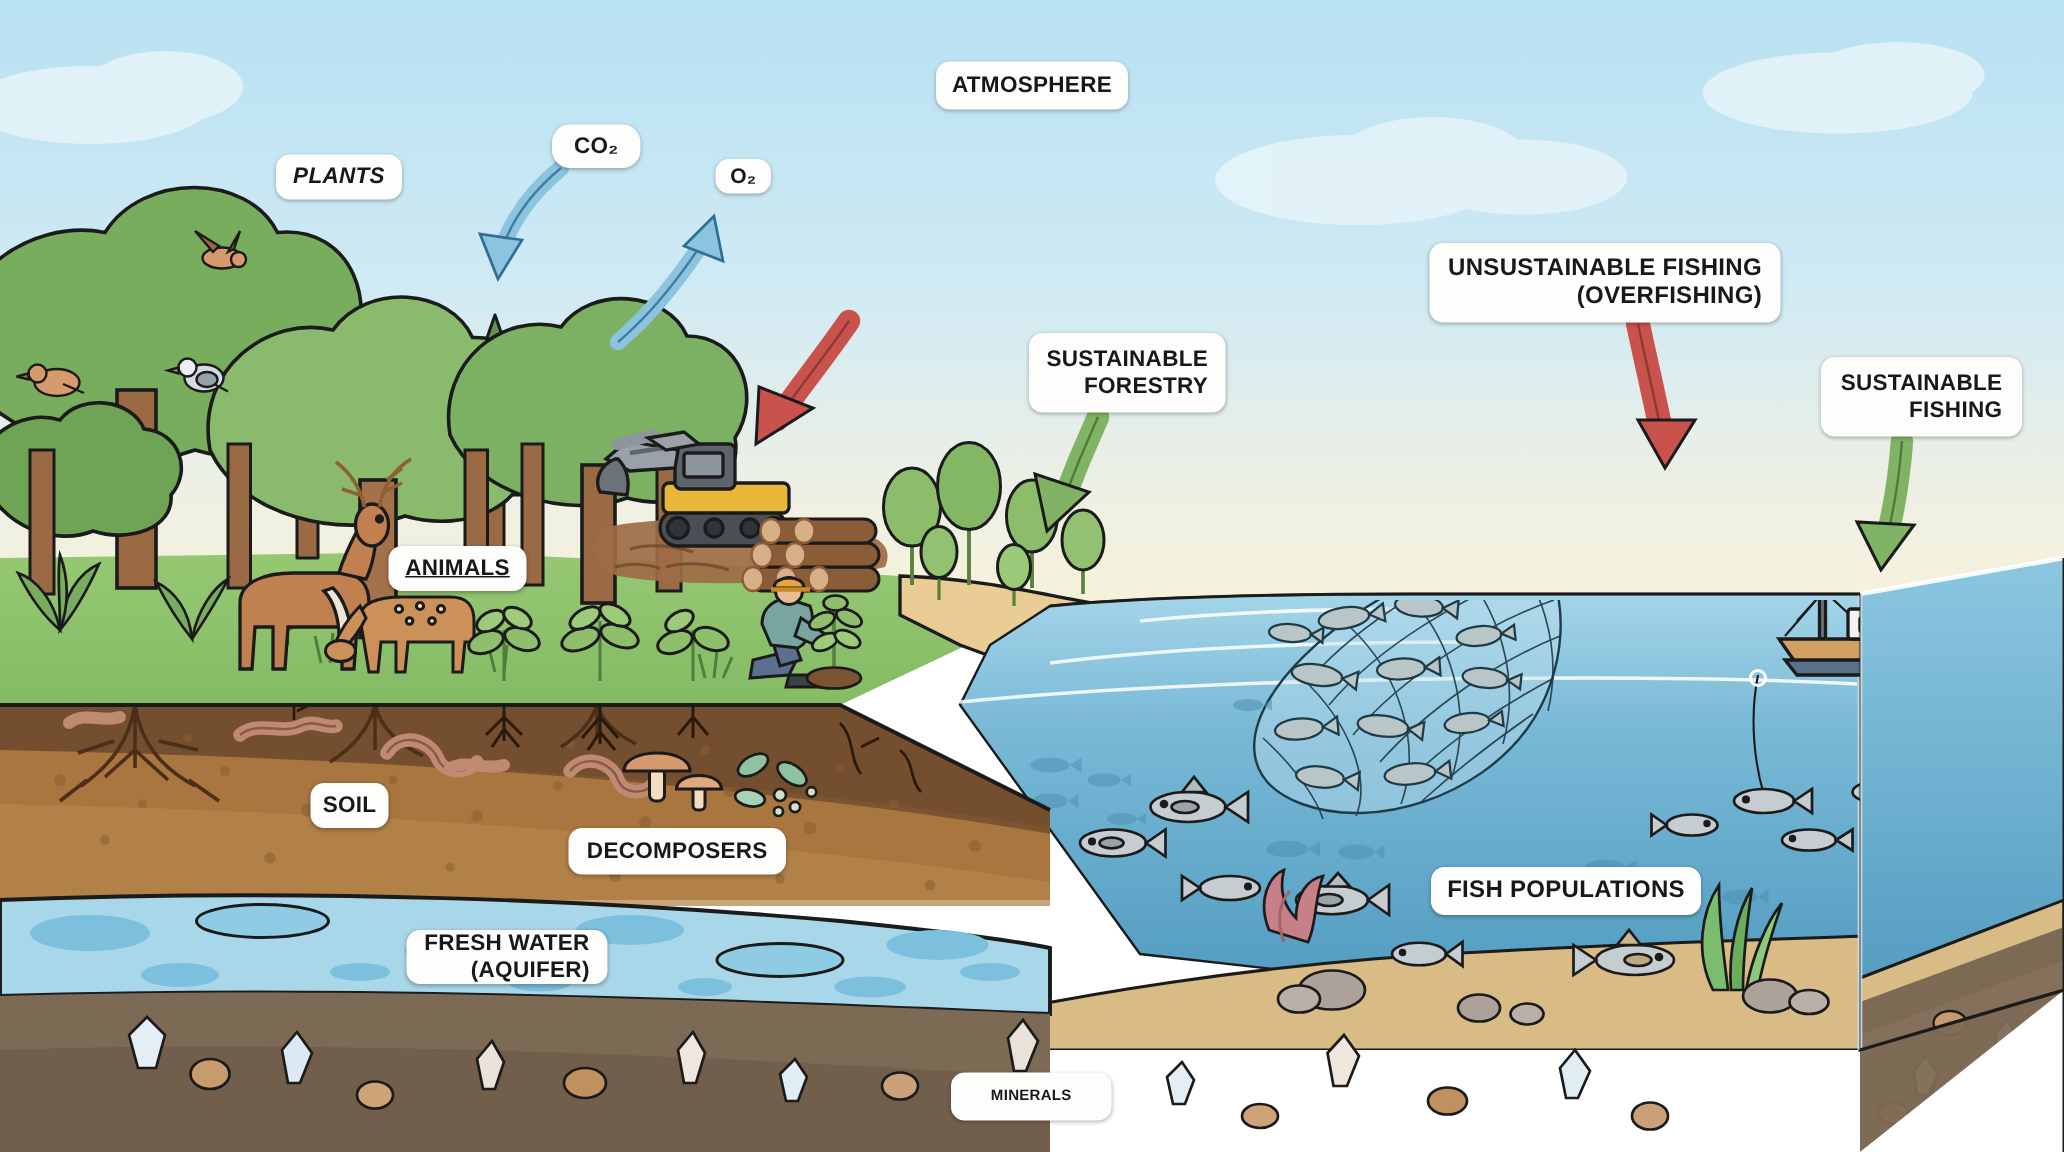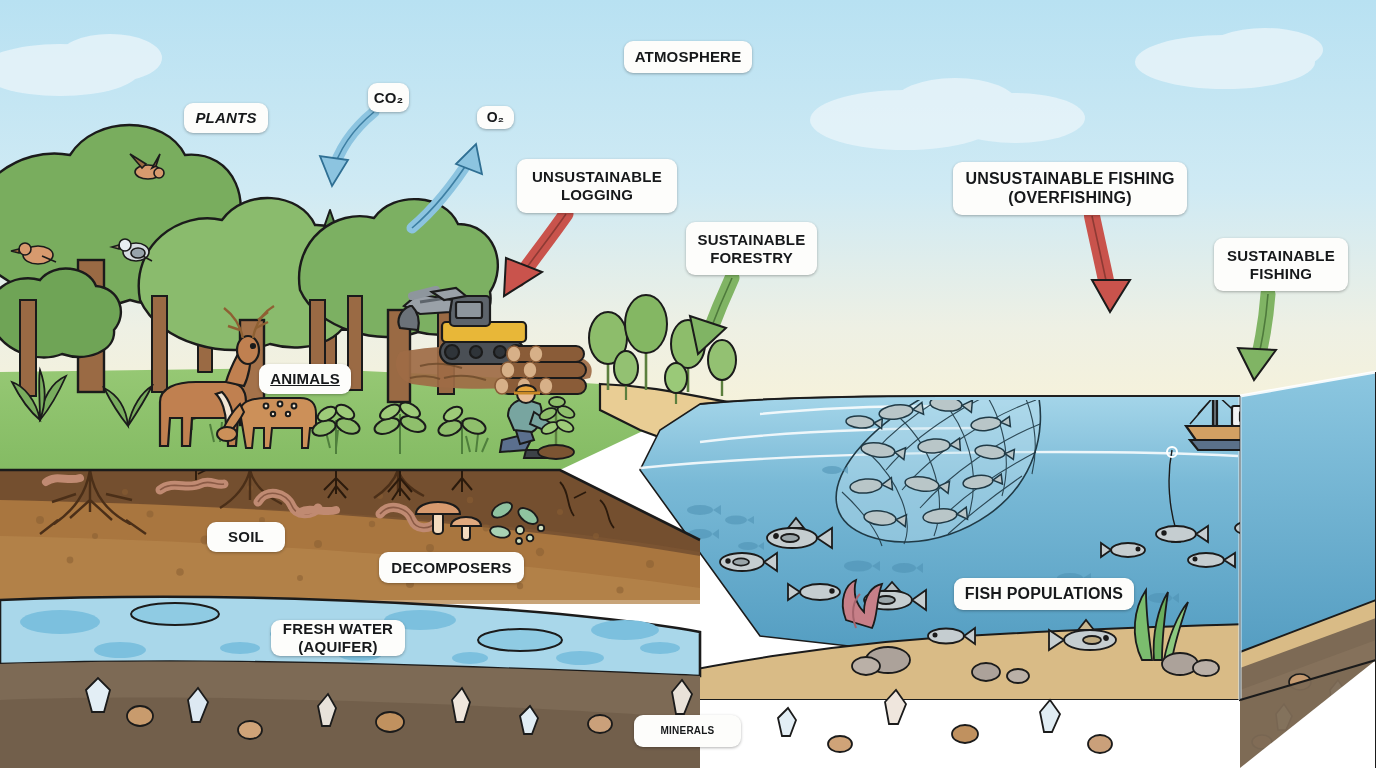--- a/index.html
+++ b/index.html
@@ -3,21 +3,21 @@
 <meta charset="utf-8">
 <style>
   html,body{margin:0;padding:0;background:#fff;}
   body{font-family:"Liberation Sans",sans-serif;}
   #stage{position:relative;width:1376px;height:768px;overflow:hidden;background:#fff;}
   #scene{position:absolute;inset:0;width:1376px;height:768px;}
   .label{
     position:absolute;background:#fdfdfb;border-radius:9px;
     box-shadow:0 1px 3px rgba(0,0,0,.30);
     font-family:"Liberation Sans",sans-serif;font-weight:700;
-    color:#16181a;text-align:center;line-height:1.18;
+    color:#16181a;text-align:right;line-height:1.18;
     letter-spacing:.2px;white-space:pre-line;
     display:flex;align-items:center;justify-content:center;
     padding:4px 10px;box-sizing:border-box;
   }
 </style>
 </head>
 <body>
 
 <div id="stage">
 
@@ -775,31 +775,29 @@
       <path d="M700 404 C760 398 840 396 940 396 L1240 396" fill="none" stroke="#1b1b1b" stroke-width="2" opacity=".9"></path>
       <path d="M1240 396 L1240 700" fill="none" stroke="#1b1b1b" stroke-width="1.6" opacity=".45"></path>
       <path d="M1240 700 L1376 660" fill="none" stroke="#1b1b1b" stroke-width="2.2"></path>
       <path d="M1376 372 L1376 768" fill="none" stroke="#1b1b1b" stroke-width="2"></path>
 
     </g>
   </svg>
 
   <div class="label" style="left:624px;top:41px;width:128px;height:32px;font-size:15px;">ATMOSPHERE</div>
   <div class="label" style="left:184px;top:103px;width:84px;height:30px;font-size:15px;font-style:italic;">PLANTS</div>
-  <div class="label" style="left:368px;top:83px;width:41px;height:29px;font-size:15px;">CO₂</div>
+  <div class="label" style="left:368px;top:83px;width:59px;height:29px;font-size:15px;border-radius:12px;">CO₂</div>
   <div class="label" style="left:477px;top:106px;width:37px;height:23px;font-size:14px;">O₂</div>
-  <div class="label" style="left:517px;top:159px;width:160px;height:54px;font-size:15px;">UNSUSTAINABLE
-LOGGING</div>
   <div class="label" style="left:686px;top:222px;width:131px;height:53px;font-size:15px;">SUSTAINABLE
 FORESTRY</div>
   <div class="label" style="left:953px;top:162px;width:234px;height:53px;font-size:16px;">UNSUSTAINABLE FISHING
 (OVERFISHING)</div>
   <div class="label" style="left:1214px;top:238px;width:134px;height:53px;font-size:15px;">SUSTAINABLE
 FISHING</div>
   <div class="label" style="left:259px;top:364px;width:92px;height:30px;font-size:15px;text-decoration:underline;">ANIMALS</div>
-  <div class="label" style="left:207px;top:522px;width:78px;height:30px;font-size:15px;">SOIL</div>
+  <div class="label" style="left:207px;top:522px;width:52px;height:30px;font-size:15px;">SOIL</div>
   <div class="label" style="left:954px;top:578px;width:180px;height:32px;font-size:16px;">FISH POPULATIONS</div>
   <div class="label" style="left:379px;top:552px;width:145px;height:31px;font-size:15px;">DECOMPOSERS</div>
   <div class="label" style="left:271px;top:620px;width:134px;height:36px;font-size:15px;">FRESH WATER
 (AQUIFER)</div>
   <div class="label" style="left:634px;top:715px;width:107px;height:32px;font-size:10px;">MINERALS</div>
 
 </div>
 
 </body></html>

